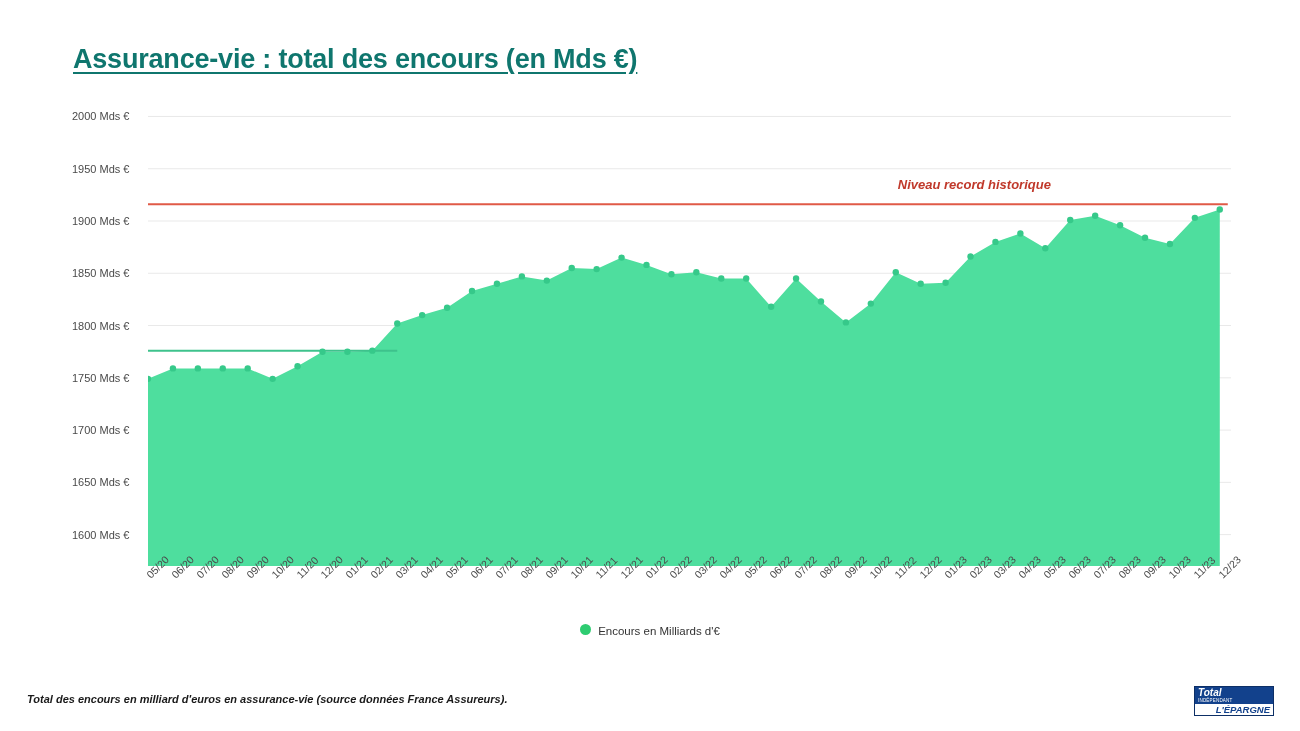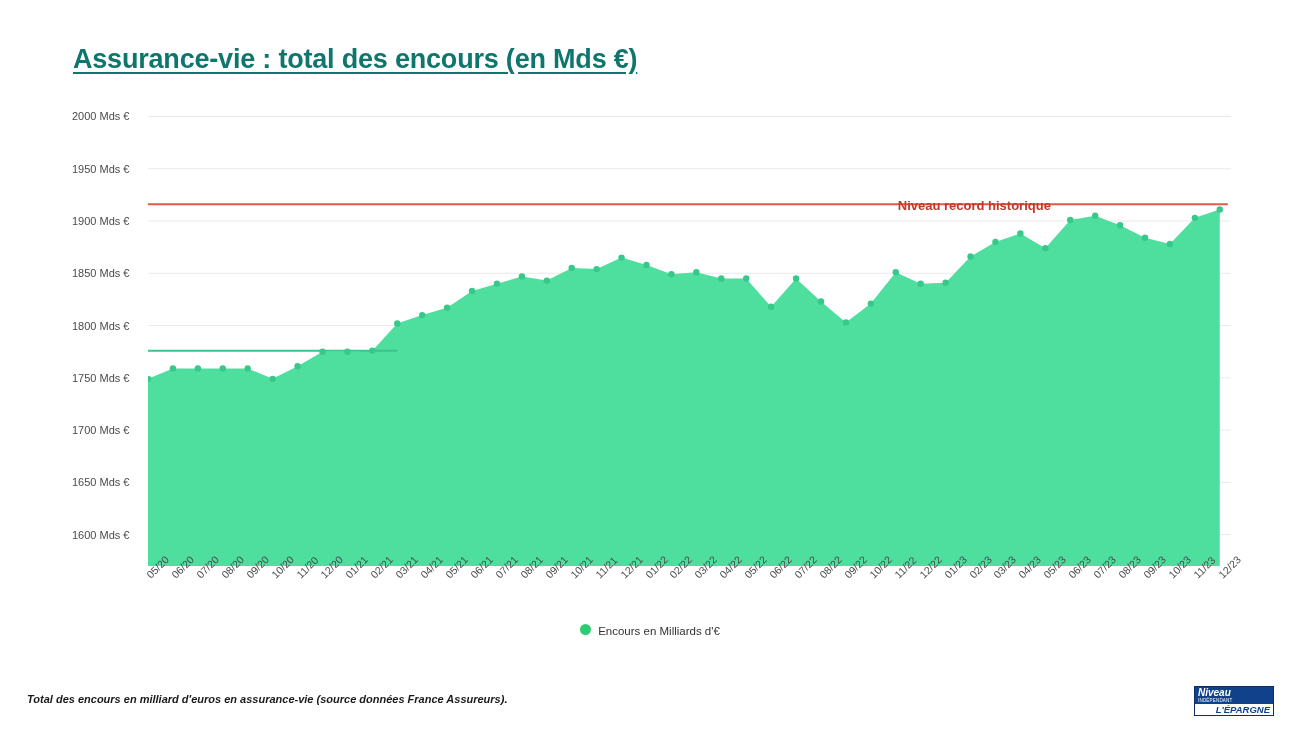--- a/index.html
+++ b/index.html
@@ -287,28 +287,28 @@
       <div class="xtick-label" style="left: 1041.31px; top: 572px;">05/23</div>
       <div class="xtick-label" style="left: 1066.23px; top: 572px;">06/23</div>
       <div class="xtick-label" style="left: 1091.16px; top: 572px;">07/23</div>
       <div class="xtick-label" style="left: 1116.08px; top: 572px;">08/23</div>
       <div class="xtick-label" style="left: 1141.01px; top: 572px;">09/23</div>
       <div class="xtick-label" style="left: 1165.93px; top: 572px;">10/23</div>
       <div class="xtick-label" style="left: 1190.86px; top: 572px;">11/23</div>
       <div class="xtick-label" style="left: 1215.78px; top: 572px;">12/23</div>
     </div>
 
-  <div id="record-label" style="left: 897.756px; top: 198px;">Niveau record historique</div>
+  <div id="record-label" style="left: 897.756px; top: 177px; font-style: italic;">Niveau record historique</div>
 
   <div id="footnote">Total des encours en milliard d'euros en assurance-vie (source données France Assureurs).</div>
 
   <div id="legend">
     <span class="legend-dot"></span><span class="legend-text">Encours en Milliards d'€</span>
   </div>
 
   <div id="logo">
-    <div class="logo-top">Niveau</div>
+    <div class="logo-top">Total</div>
     <div class="logo-sub">INDÉPENDANT</div>
     <div class="logo-bar"></div>
     <div class="logo-bottom">L'ÉPARGNE</div>
   </div>
 
 </div>
 
 </body></html>

